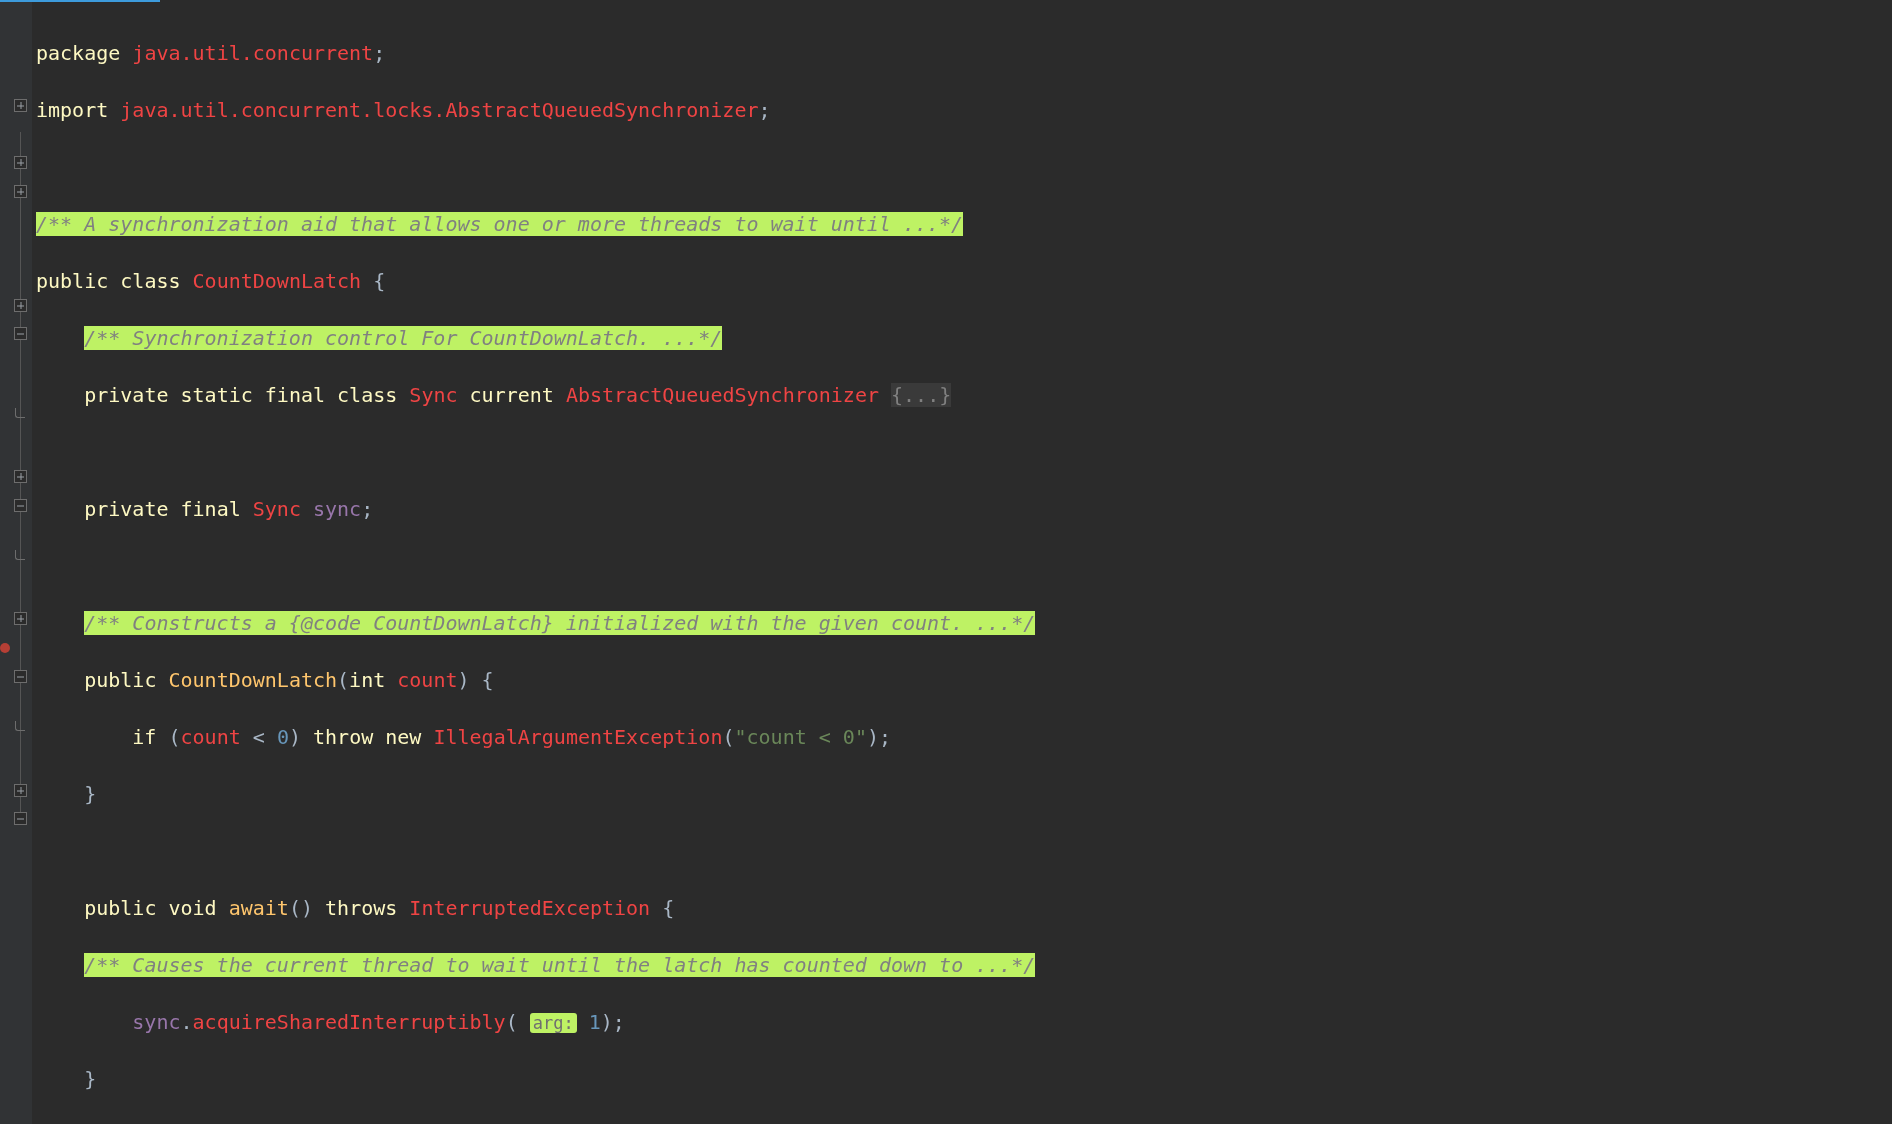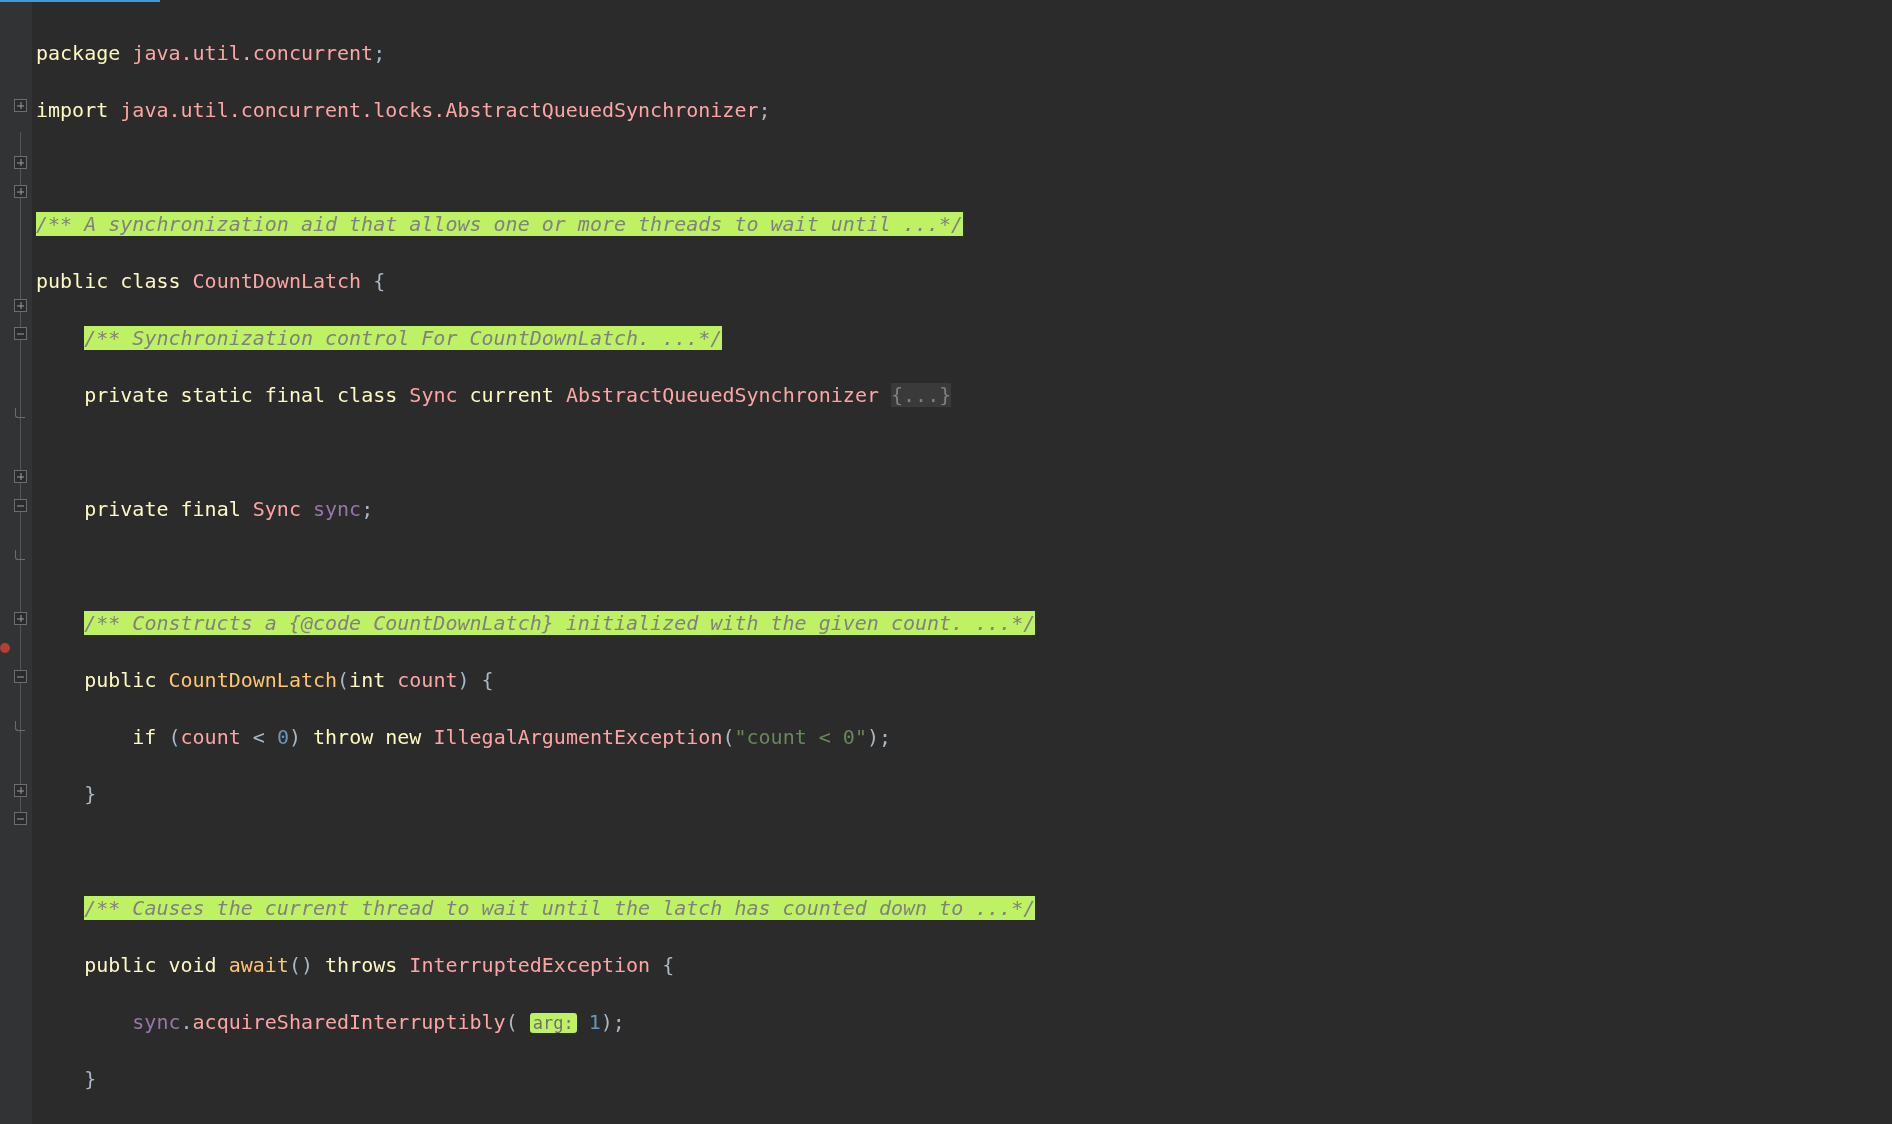--- a/index.html
+++ b/index.html
@@ -80,21 +80,21 @@
     border-radius: 50%;
     background: #b53f35;
   }
   .editor {
     position: absolute;
     left: 36px; top: 10px;
     white-space: pre;
   }
   .line { display: block; height: 28.5px; }
   .kw { color: #fef9c3; }
-  .ident { color: #fca5a5; margin-top: 22px; }
+  .ident { color: #ef4444; margin-top: 22px; }
   .decl { color: #ffc66d; }
   .field { color: #9876aa; }
   .num { color: #6897bb; }
   .str { color: #6a8759; }
   .comment { color: #808080; background: #bef264; font-style: italic; }
   .punct { color: #a9b7c6; }
   .folded { background: #3a3a3a; color: #808080; }
   .hint { color: #707070; background: #bef264; border-radius: 3px; padding: 0 3px; font-size: 17px; }
 </style>
 </head>
@@ -132,22 +132,22 @@
 <span class="line"><span>    </span><span class="comment">/** Synchronization control For CountDownLatch. ...*/</span></span>
 <span class="line"><span>    </span><span class="kw">private</span> <span class="kw">static</span> <span class="kw">final</span> <span class="kw">class</span> <span class="ident">Sync</span> <span class="kw">current</span> <span class="ident">AbstractQueuedSynchronizer</span> <span class="folded">{...}</span></span>
 <span class="line"></span>
 <span class="line"><span>    </span><span class="kw">private</span> <span class="kw">final</span> <span class="ident">Sync</span> <span class="field">sync</span><span class="punct">;</span></span>
 <span class="line"></span>
 <span class="line"><span>    </span><span class="comment">/** Constructs a {@code CountDownLatch} initialized with the given count. ...*/</span></span>
 <span class="line"><span>    </span><span class="kw">public</span> <span class="decl">CountDownLatch</span><span class="punct">(</span><span class="kw">int</span> <span class="ident">count</span><span class="punct">)</span> <span class="punct">{</span></span>
 <span class="line"><span>        </span><span class="kw">if</span> <span class="punct">(</span><span class="ident">count</span> <span class="punct">&lt;</span> <span class="num">0</span><span class="punct">)</span> <span class="kw">throw</span> <span class="kw">new</span> <span class="ident">IllegalArgumentException</span><span class="punct">(</span><span class="str">"count &lt; 0"</span><span class="punct">)</span><span class="punct">;</span></span>
 <span class="line"><span>    </span><span class="punct">}</span></span>
 <span class="line"></span>
+<span class="line"><span>    </span><span class="kw">public</span> <span class="kw">void</span> <span class="decl">await</span><span class="punct">()</span> <span class="kw">throws</span> <span class="ident">InterruptedException</span> <span class="punct">{</span></span>
 <span class="line"><span>    </span><span class="comment">/** Causes the current thread to wait until the latch has counted down to ...*/</span></span>
-<span class="line"><span>    </span><span class="kw">public</span> <span class="kw">void</span> <span class="decl">await</span><span class="punct">()</span> <span class="kw">throws</span> <span class="ident">InterruptedException</span> <span class="punct">{</span></span>
 <span class="line"><span>        </span><span class="field">sync</span><span class="punct">.</span><span class="ident">acquireSharedInterruptibly</span><span class="punct">(</span> <span class="hint">arg:</span> <span class="num">1</span><span class="punct">)</span><span class="punct">;</span></span>
 <span class="line"><span>    </span><span class="punct">}</span></span>
 
 
 
 
 
 
 
 

